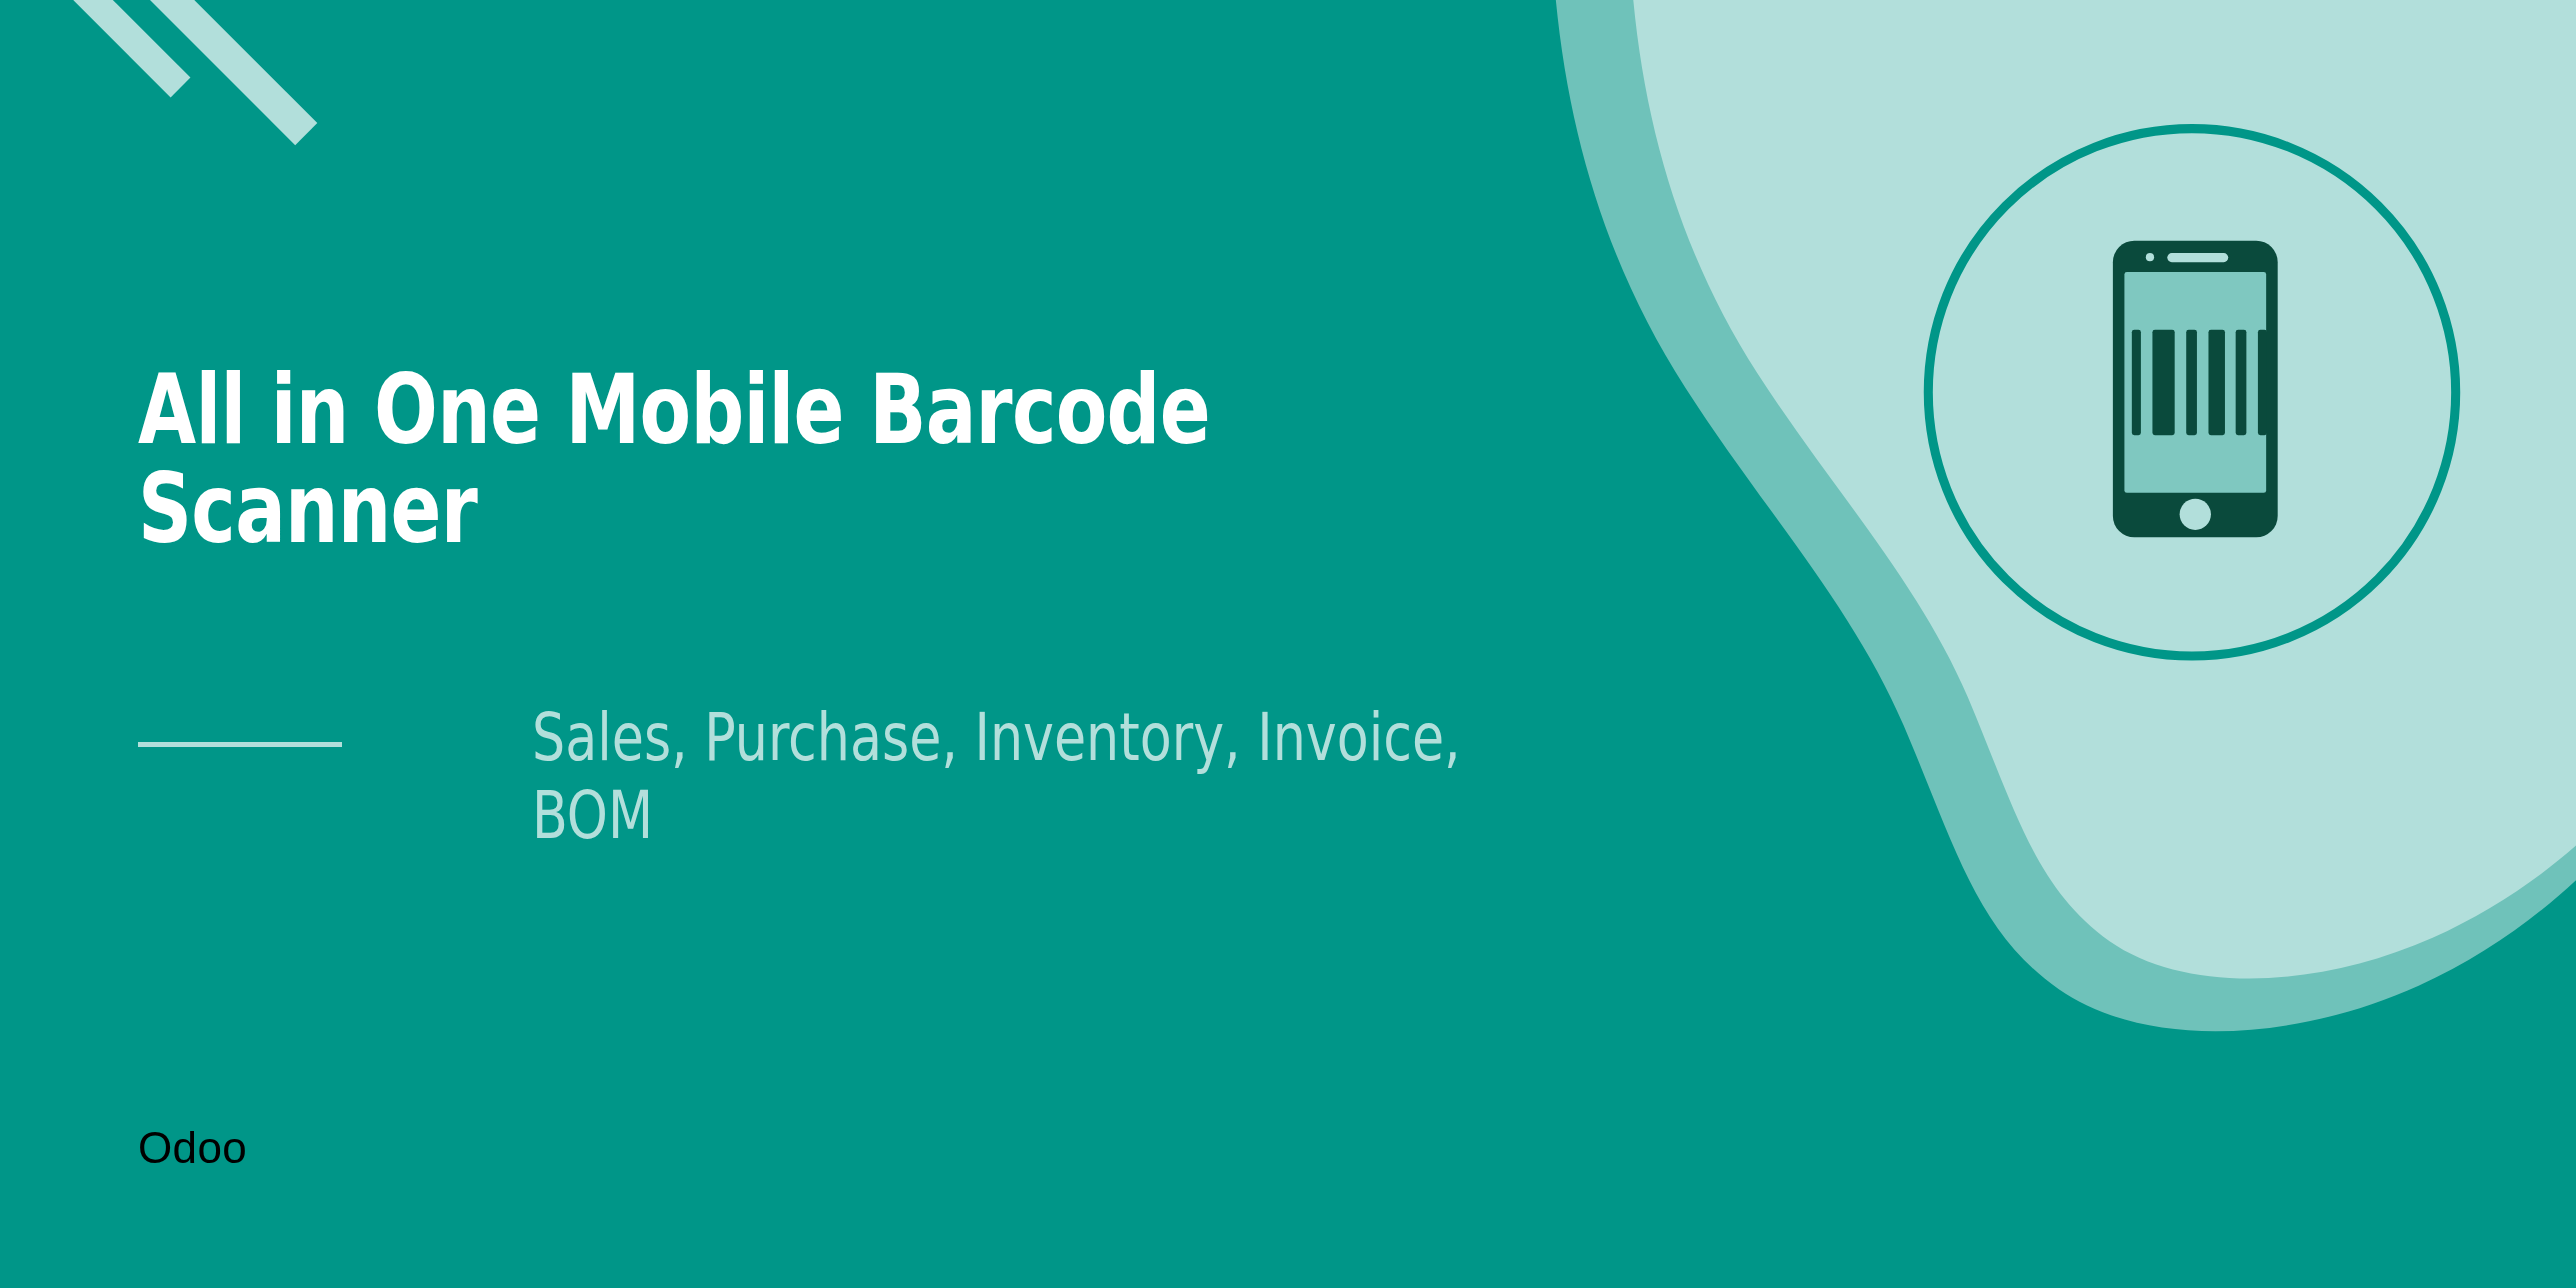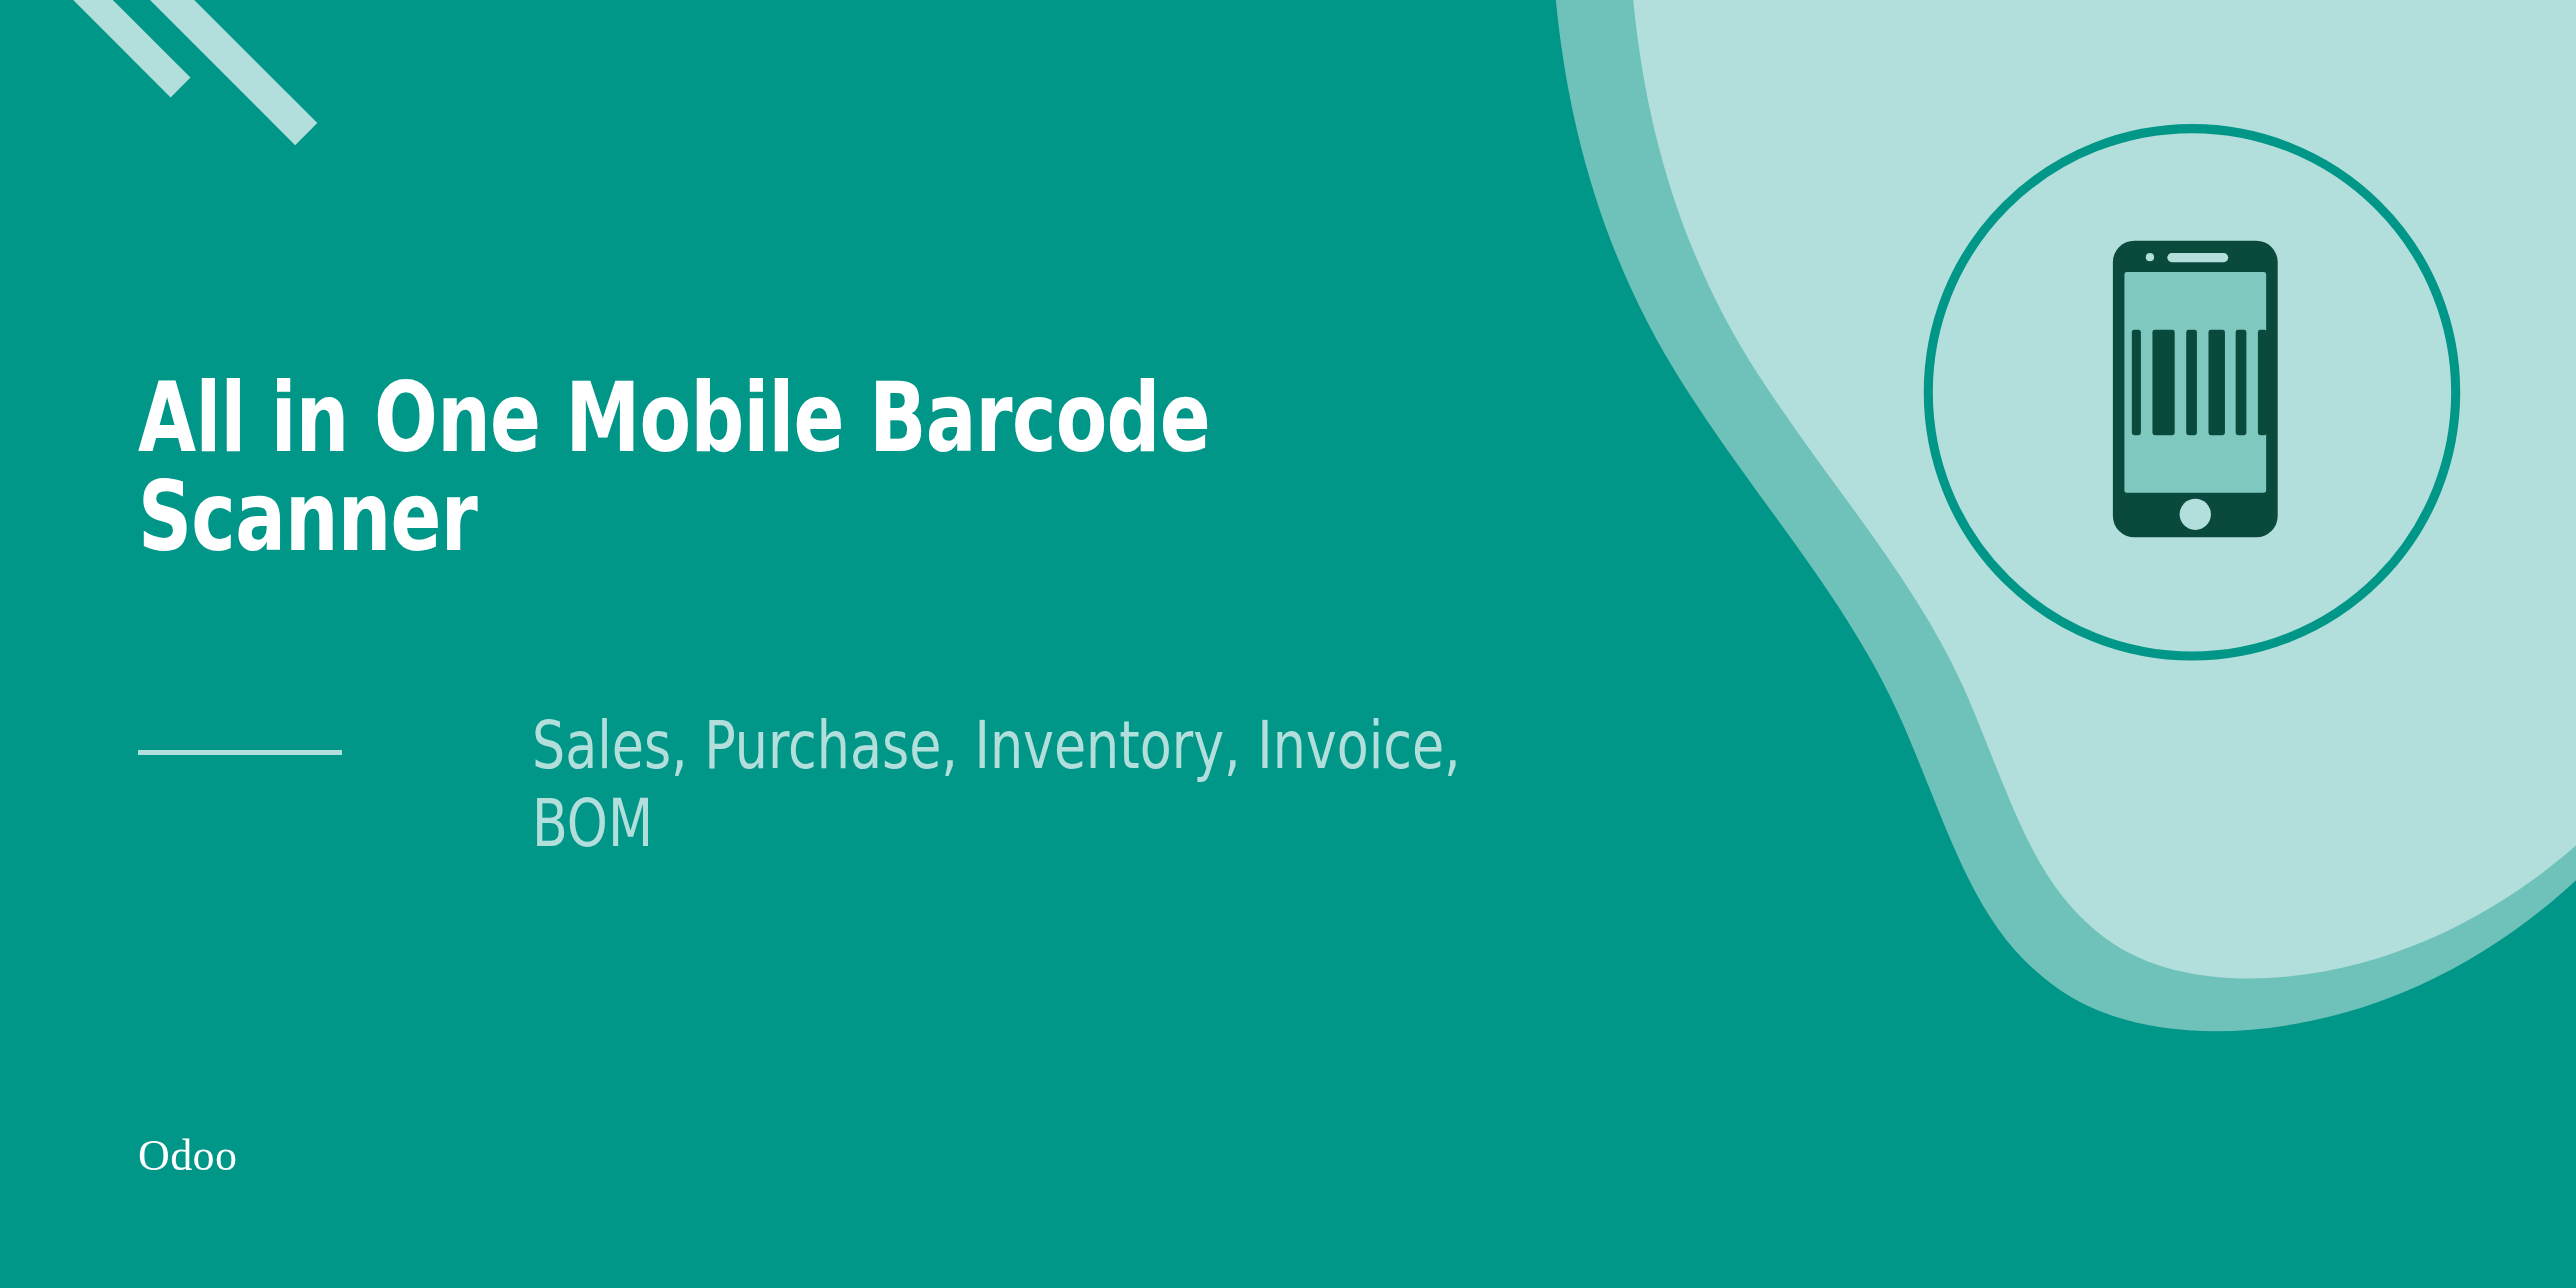--- a/index.html
+++ b/index.html
@@ -25,21 +25,20 @@
     display: block;
   }
 
   
   .text-col {
     position: absolute;
     left: 138px;
     top: 0;
     width: 1599px;
     height: 1144px;
-    margin-top: 8px;
   }
 
   .title {
     position: absolute;
     left: 0;
     top: 361px;
     width: 1566px;
     margin: 0;
     color: #ffffff;
     font-family: "DejaVu Sans Condensed", "Liberation Sans Narrow", "Liberation Sans", sans-serif;
@@ -77,22 +76,22 @@
     transform: scaleX(0.88);
     transform-origin: left center;
     white-space: pre-line;
   }
 
   .brand {
     position: absolute;
     left: 0;
     top: 1126px;
     margin: 0;
-    color: #ffffff;
-    font-family: Liberation Serif, serif;
+    color: #000000;
+    font-family: Liberation Sans, sans-serif;
     font-weight: 300;
     font-size: 44px;
     line-height: 1;
     letter-spacing: 0.4px;
   }
 </style>
 </head>
 <body>
 
 <div id="slide">

